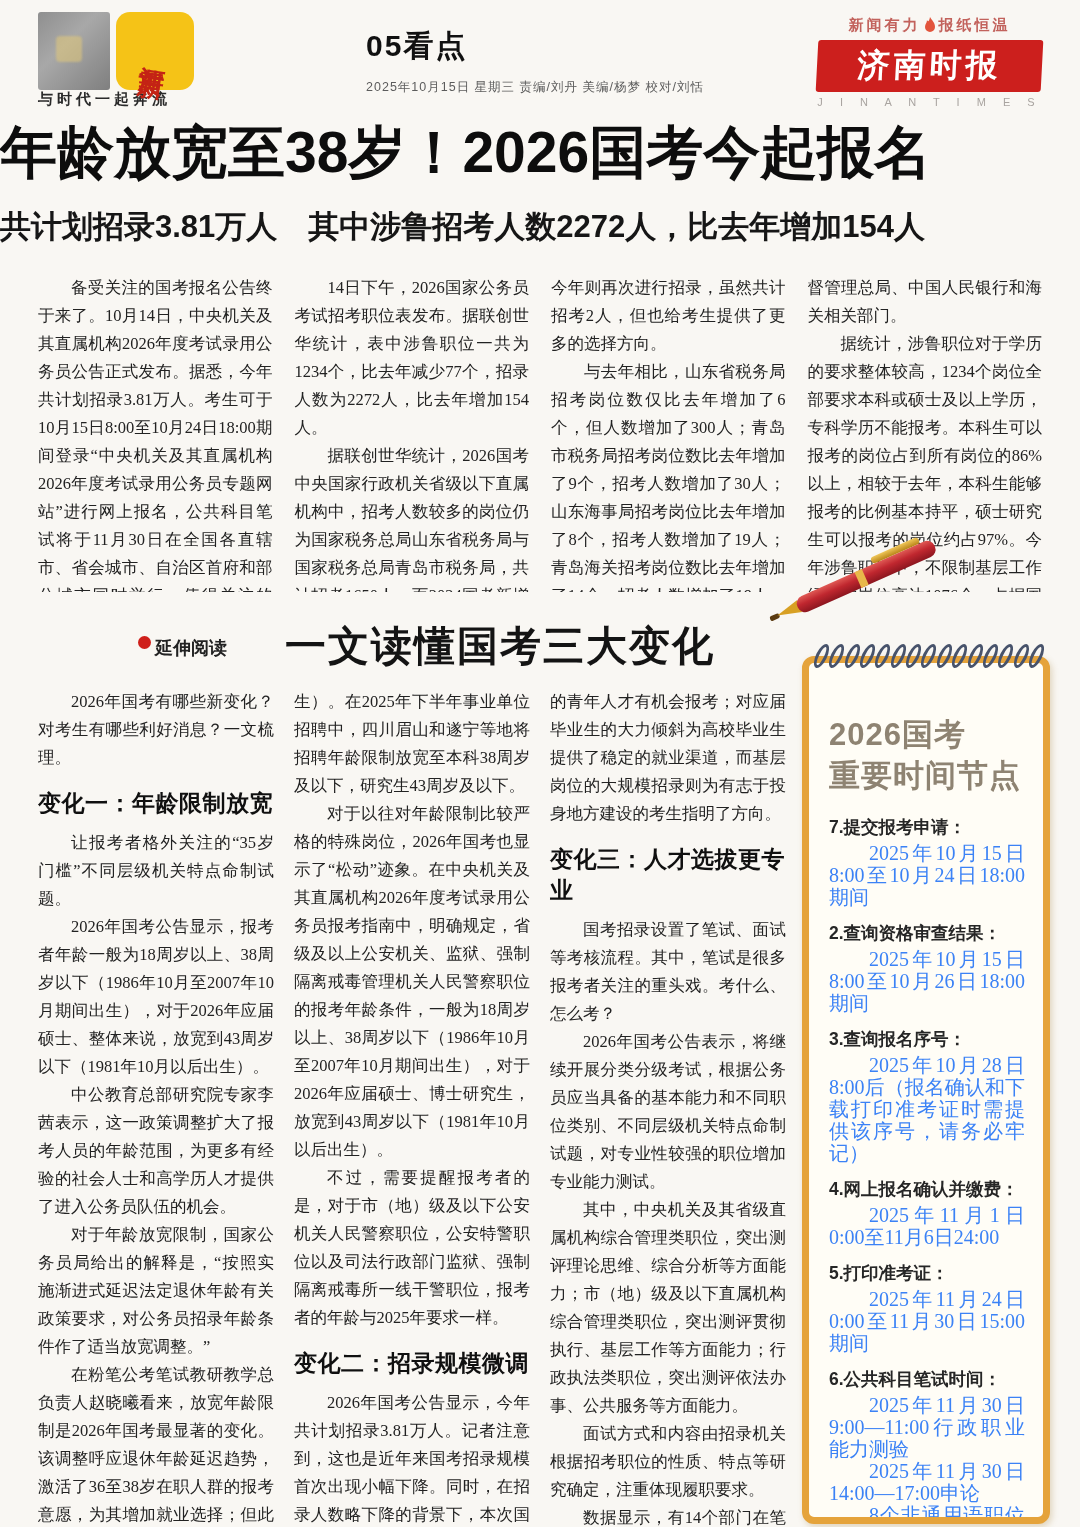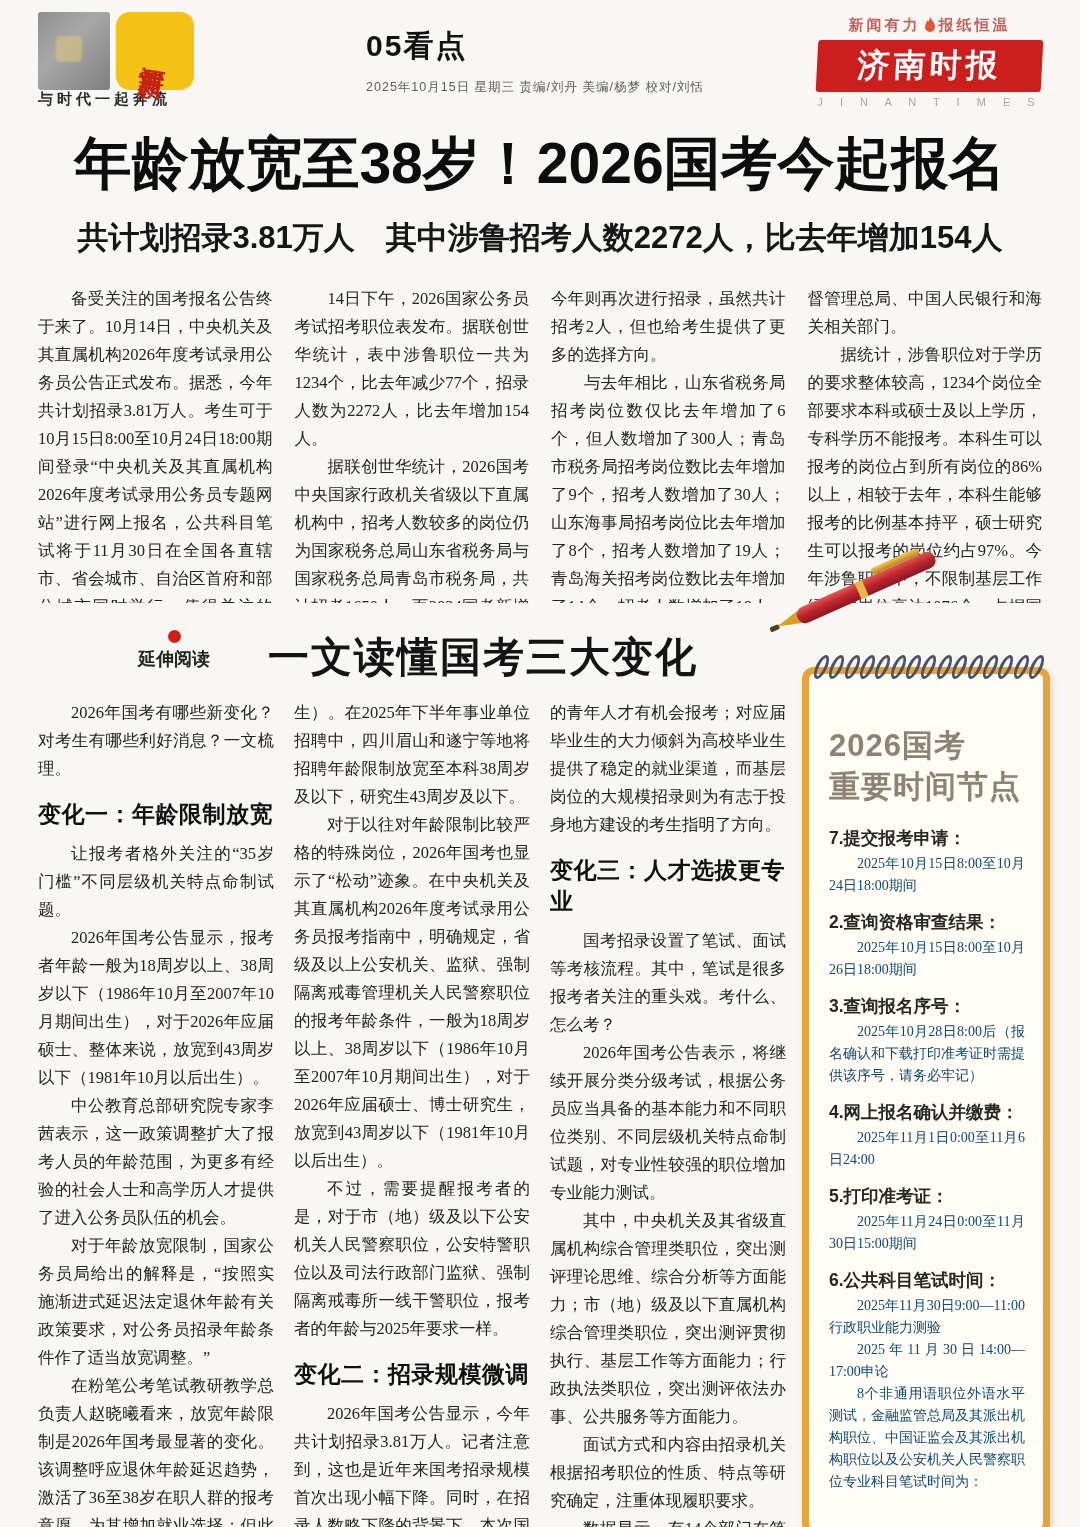--- a/index.html
+++ b/index.html
@@ -21,33 +21,33 @@
   .app-icon span { writing-mode:vertical-rl; font-family:"Liberation Serif",serif; font-weight:700; font-size:26px; color:#c42315; transform:rotate(8deg); letter-spacing:-2px; }
   .brand-slogan-left { margin-top:0; font-family:"Liberation Sans",sans-serif; font-weight:700; font-size:15px; letter-spacing:4px; color:#2a2a2a; }
   .masthead-center { text-align:left; padding-top:14px; }
   .page-label { font-family:"Liberation Sans",sans-serif; font-weight:900; font-size:30px; color:#111; letter-spacing:2px; }
   .date-line { margin-top:12px; font-size:12.5px; color:#5c5c5c; letter-spacing:1px; font-family:"Liberation Sans",sans-serif; }
   .brand-right { width:225px; text-align:center; padding-top:4px; }
   .slogan-right { font-family:"Liberation Sans",sans-serif; font-size:15px; font-weight:700; color:#c2625c; letter-spacing:3px; display:flex; align-items:center; justify-content:center; gap:2px; }
   .paper-logo { margin-top:5px; background:#cc1f1d; color:#fff; border-radius:3px; height:52px; display:flex; align-items:center; justify-content:center; font-family:"Liberation Serif",serif; font-weight:700; font-size:32px; letter-spacing:4px; transform:skewX(-3deg); }
   .latin-name { margin-top:4px; font-family:"Liberation Sans",sans-serif; font-size:11px; color:#a9a4a0; letter-spacing:7px; }
   
-  .headline-wrap { text-align:center; margin-top:16px; }
+  .headline-wrap { text-align:left; margin-top:5px; }
   .headline { font-family:"Liberation Sans","DejaVu Sans",sans-serif; font-weight:900; font-size:57px; letter-spacing:0px; color:#0d0d0d; }
   .subheadline { margin-top:14px; font-family:"Liberation Sans","DejaVu Sans",sans-serif; font-weight:700; font-size:31px; color:#161616; }
   
   .article-section { display:flex; gap:22px; margin:26px 38px 0 38px; height:318px; overflow:hidden; }
   .article-col { flex:1 1 0; text-align:justify; }
   .para { font-size:16.5px; line-height:28px; color:#222; text-align:justify; }
   .para.indent { text-indent:2em; }
   
   .feature-section { display:flex; margin:20px 30px 0 38px; gap:16px; }
   .feature-left { width:772px; }
   .feature-head { display:flex; align-items:flex-end; height:62px; margin-bottom:14px; }
-  .feature-tag { display:flex; align-items:center; gap:4px; margin-left:100px; margin-bottom:14px; font-family:"Liberation Sans",sans-serif; font-weight:700; font-size:18px; color:#222; white-space:nowrap;flex-direction:column; }
+  .feature-tag { display:flex; align-items:flex-start; gap:4px; margin-left:100px; margin-bottom:14px; font-family:"Liberation Sans",sans-serif; font-weight:700; font-size:18px; color:#222; white-space:nowrap; }
   .red-dot { width:13px; height:13px; border-radius:50%; background:#cf1f1a; display:inline-block; }
   .feature-title { font-family:"Liberation Sans","DejaVu Sans",sans-serif; font-weight:900; font-size:41px; color:#141414; letter-spacing:2px; margin-left:58px; }
   .feature-cols { display:flex; gap:20px; height:882px; overflow:hidden; }
   .feature-col { flex:1 1 0; }
   .sub-head { font-family:"Liberation Sans",sans-serif; font-weight:900; font-size:23px; color:#101010; margin:16px 0 10px 0; letter-spacing:0.5px; }
   
   .notepad-wrap { width:256px; position:relative; margin-top:44px; }
   .notepad { position:relative; background:#fffdf6; border:7px solid #e5a33b; border-radius:12px;
     box-shadow:2px 3px 6px rgba(150,110,30,.25); height:868px; padding:52px 18px 14px 20px; overflow:hidden; }
   .coil-row { position:absolute; top:-13px; left:14px; right:8px; display:flex; justify-content:space-between; z-index:2; }
@@ -55,21 +55,21 @@
   .pen { position:absolute; left:-34px; top:-52px; z-index:3; transform:rotate(-24deg); transform-origin:left center; width:210px; height:40px; }
   .pen-body { position:absolute; left:34px; top:8px; width:150px; height:17px; border-radius:8px;
     background:linear-gradient(180deg,#e05a55 0%,#c0272f 45%,#8c161f 100%); }
   .pen-tip { position:absolute; left:12px; top:10px; width:0; height:0; border-top:6px solid transparent; border-bottom:7px solid transparent; border-right:24px solid #d8a023; }
   .pen-point { position:absolute; left:4px; top:14px; width:10px; height:5px; background:#5a3a10; border-radius:2px; }
   .pen-clip { position:absolute; left:120px; top:1px; width:52px; height:7px; border-radius:4px; background:linear-gradient(180deg,#f0c75a,#b88417); }
   .pen-band { position:absolute; left:100px; top:8px; width:8px; height:17px; background:#e8b84a; }
   .note-title { font-family:"Liberation Sans",sans-serif; font-weight:900; font-size:31px; line-height:1.32; color:#8e8372; letter-spacing:1px; margin-bottom:18px; }
   .note-item { margin-bottom:13px; }
   .note-label { font-family:"Liberation Sans",sans-serif; font-weight:900; font-size:17.5px; color:#262626; margin-bottom:3px; }
-  .note-body { font-size:14px; line-height:22px; color:#0c4a6e; text-indent:2em; text-align:justify; font-family:"Liberation Serif","DejaVu Serif",serif; }
+  .note-body { font-size:20px; line-height:22px; color:#3b82f6; text-indent:2em; text-align:justify; font-family:"Liberation Serif","DejaVu Serif",serif; }
   .flame { width:14px; height:18px; display:inline-block; }
 </style>
 </head>
 <body>
 
 <div class="masthead">
   <div class="brand-left">
     <div class="brand-left-imgs">
       <div class="qr-box"></div>
       <div class="app-icon">

